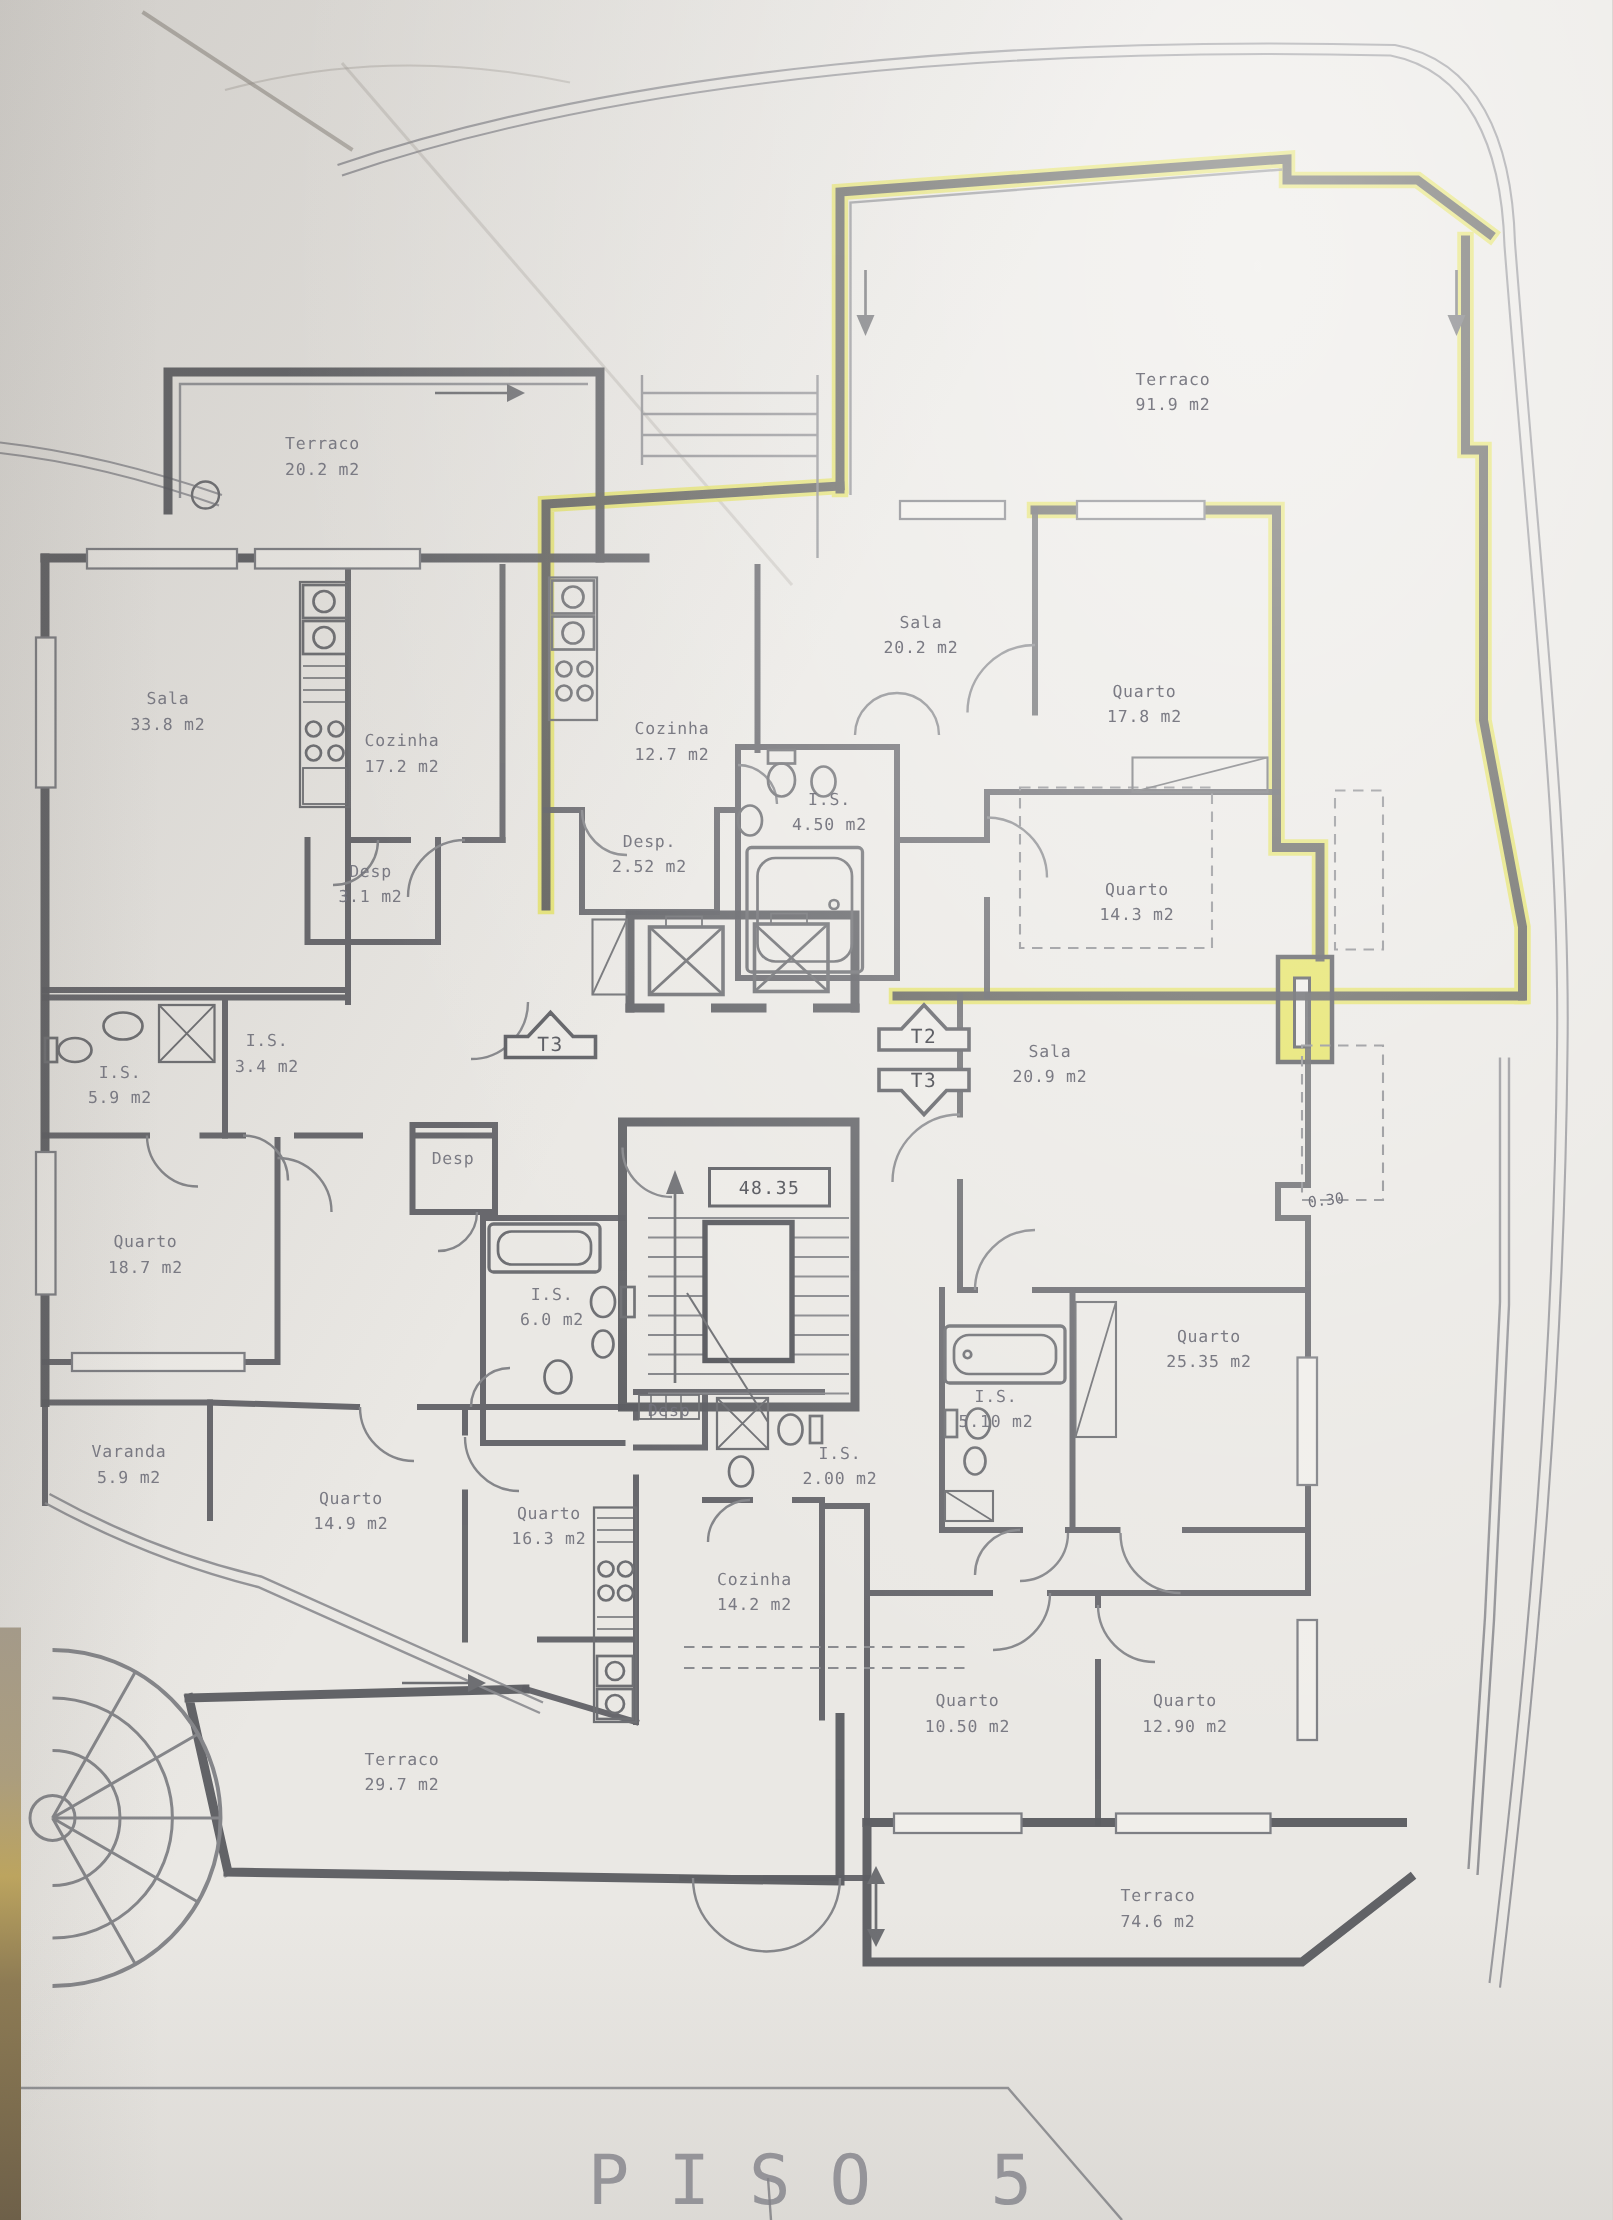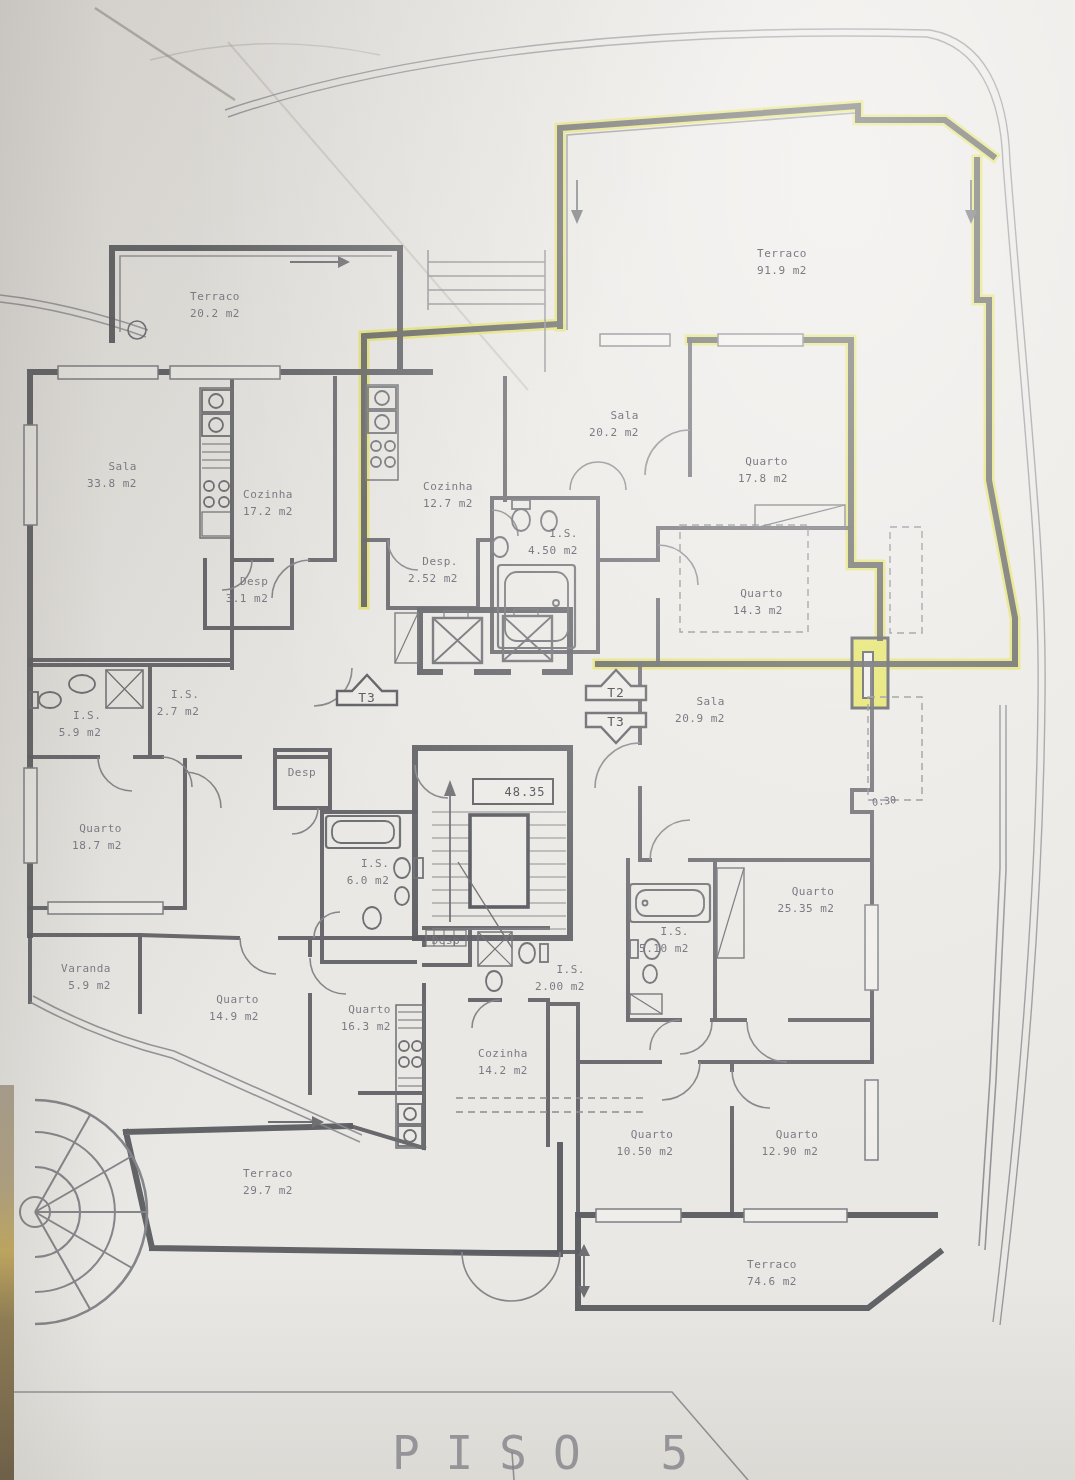--- a/index.html
+++ b/index.html
@@ -14,33 +14,33 @@
   #shade2{position:absolute;inset:0;pointer-events:none;
     background:radial-gradient(ellipse at 78% 12%, rgba(255,255,255,0.50) 0%, rgba(255,255,255,0) 55%);}
   #shade3{position:absolute;inset:0;pointer-events:none;
     background:linear-gradient(0deg, rgba(96,90,82,0.10) 0%, rgba(96,90,82,0) 14%),
                linear-gradient(90deg, rgba(96,90,82,0.08) 0%, rgba(96,90,82,0) 10%);}
   #table-edge{position:absolute;left:0;top:1085px;width:14px;height:395px;pointer-events:none;
     background:linear-gradient(180deg,#a49a89 0%,#ab9d7e 25%,#bca45f 42%,#8d7b54 60%,#6e6049 100%);}
   svg{position:absolute;left:0;top:0;}
   .lbl{
     position:absolute;transform:translate(-50%,-50%);
-    text-align:right;color:#72727c;font-size:11px;line-height:1.5;
+    text-align:center;color:#72727c;font-size:11px;line-height:1.5;
     letter-spacing:0.5px;white-space:nowrap;opacity(0.92);opacity:.92;
   }
   .lbl .nm,.lbl .ar{display:block;}
   #piso-title{
     position:absolute;left:553px;top:1424px;transform:translate(-50%,-50%);
     font-size:46px;color:#83838a;letter-spacing:26px;white-space:nowrap;
     font-weight:400;opacity:.8;margin-top:29px;
   }
   .tarrow-lbl{position:absolute;transform:translate(-50%,-50%);
     font-size:13px;color:#5f6066;font-weight:normal;letter-spacing:1px;}
   #level-lbl{position:absolute;left:513px;top:792px;transform:translate(-50%,-50%);
-    font-size:12px;color:#5f6066;letter-spacing:1px;margin-left:12px;}
+    font-size:12px;color:#5f6066;letter-spacing:1px;}
   #dim-lbl{position:absolute;left:884px;top:801px;transform:translate(-50%,-50%) rotate(-7deg);
     font-size:10px;color:#72727c;}
 </style>
 </head>
 <body>
 
 <div id="photo">
 
 <svg width="1075" height="1480" viewBox="0 0 1075 1480">
 
@@ -378,21 +378,21 @@
 <div class="lbl" style="left:700px;top:710px">
       <span class="nm">Sala</span>
       <span class="ar">20.9 m2</span>
     </div>
 <div class="lbl" style="left:80px;top:724px">
       <span class="nm">I.S.</span>
       <span class="ar">5.9 m2</span>
     </div>
 <div class="lbl" style="left:178px;top:703px">
       <span class="nm">I.S.</span>
-      <span class="ar">2.7 m2</span>
+      <span class="ar">3.4 m2</span>
     </div>
 <div class="lbl" style="left:97px;top:837px">
       <span class="nm">Quarto</span>
       <span class="ar">18.7 m2</span>
     </div>
 <div class="lbl" style="left:302px;top:773px">
       <span class="nm">Desp</span>
     </div>
 <div class="lbl" style="left:368px;top:872px">
       <span class="nm">I.S.</span>

